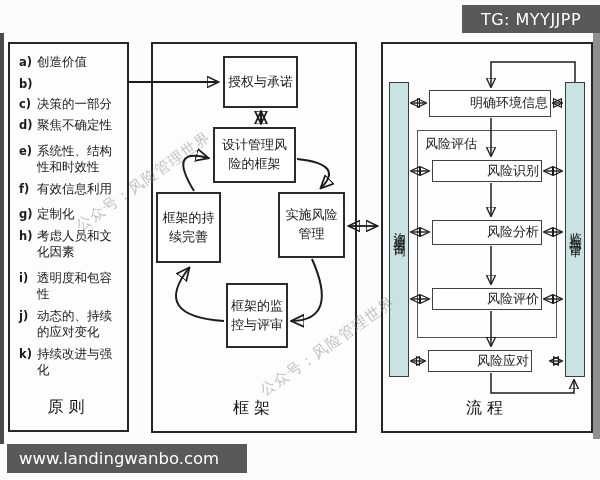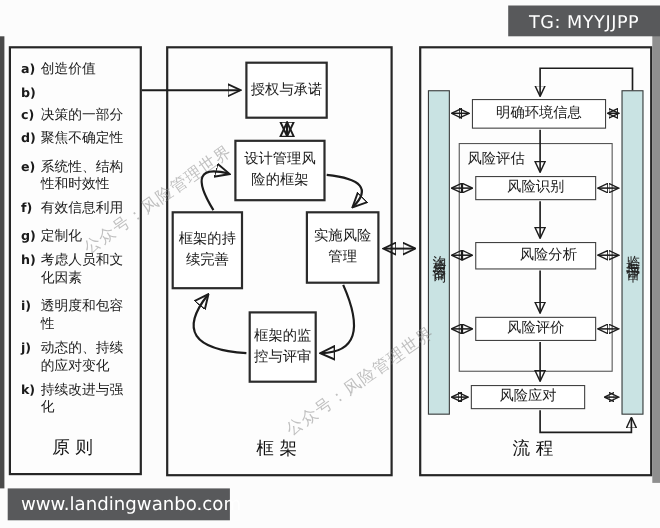--- a/index.html
+++ b/index.html
@@ -7,21 +7,21 @@
     position:relative;width:600px;height:480px;overflow:hidden;
     background:#fcfcfc;font-family:"DejaVu Sans",sans-serif;color:#1a1a1a;
   }
   
   .edge-left{position:absolute;left:0;top:33px;width:4px;height:411px;background:#4a4a4a;}
   .edge-right{position:absolute;left:593px;top:31px;width:7px;height:408px;background:#8f8f8f;}
 
   
   .tg-box{position:absolute;left:462px;top:5px;width:138px;height:28px;background:#58595b;
     display:flex;align-items:center;justify-content:center;color:#fff;font-size:16px;letter-spacing:.5px;}
-  .footer-band{position:absolute;left:7px;top:444px;width:202px;height:29px;background:#58595b;
+  .footer-band{position:absolute;left:7px;top:444px;width:240px;height:29px;background:#58595b;
     display:flex;align-items:center;color:#fff;font-size:16.5px;padding-left:12px;box-sizing:border-box;}
 
   
   .panel{position:absolute;border:2px solid #262626;background:#fdfdfd;box-sizing:border-box;}
   #panel-principles{left:8px;top:42px;width:121px;height:390px;}
   #panel-framework{left:151px;top:42px;width:206px;height:391px;}
   #panel-process{left:381px;top:42px;width:212px;height:391px;}
   .panel-label{position:absolute;bottom:12px;left:0;width:100%;text-align:center;
     font-size:16px;letter-spacing:5px;color:#111;}
 
@@ -29,21 +29,21 @@
   .plist{position:absolute;left:0;top:10px;width:100%;padding:0 4px 0 9px;box-sizing:border-box;}
   .pitem{display:flex;margin-bottom:5px;}
   .pitem.gap{margin-top:9px;}
   .pletter{width:18px;flex:0 0 18px;font-size:11.5px;font-weight:bold;padding-top:1px;}
   .ptext{font-size:12.5px;line-height:1.32;}
 
   
   .dbox{position:absolute;background:#fff;border:2px solid #2b2b2b;box-sizing:border-box;
     display:flex;align-items:center;justify-content:center;text-align:center;
     font-size:13px;line-height:1.45;padding:2px;}
-  .thin{border-width:1.5px;border-color:#414141;}
+  .thin{border-width:1.5px;border-color:#414141;justify-content:flex-end;}
 
   
   #bx-mandate{left:223px;top:56px;width:75px;height:52px;}
   #bx-design{left:213px;top:127px;width:83px;height:56px;}
   #bx-improve{left:156px;top:192px;width:65px;height:71px;}
   #bx-implement{left:278px;top:192px;width:67px;height:66px;}
   #bx-monitor{left:226px;top:283px;width:62px;height:65px;}
 
   
   .vbar{position:absolute;top:82px;width:20px;height:295px;background:#c9e3e3;border:1.5px solid #3c3c3c;

